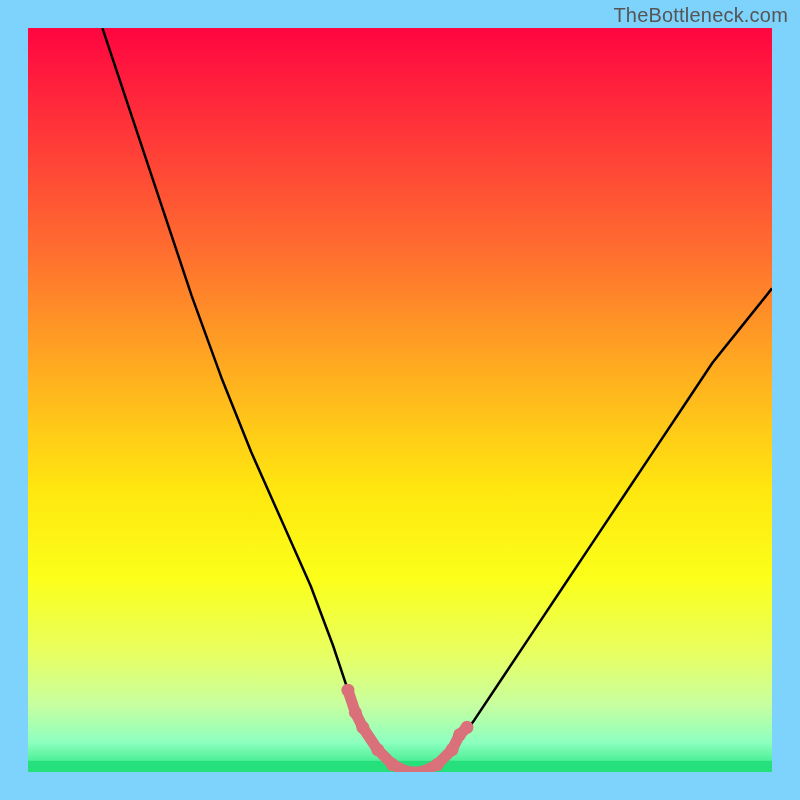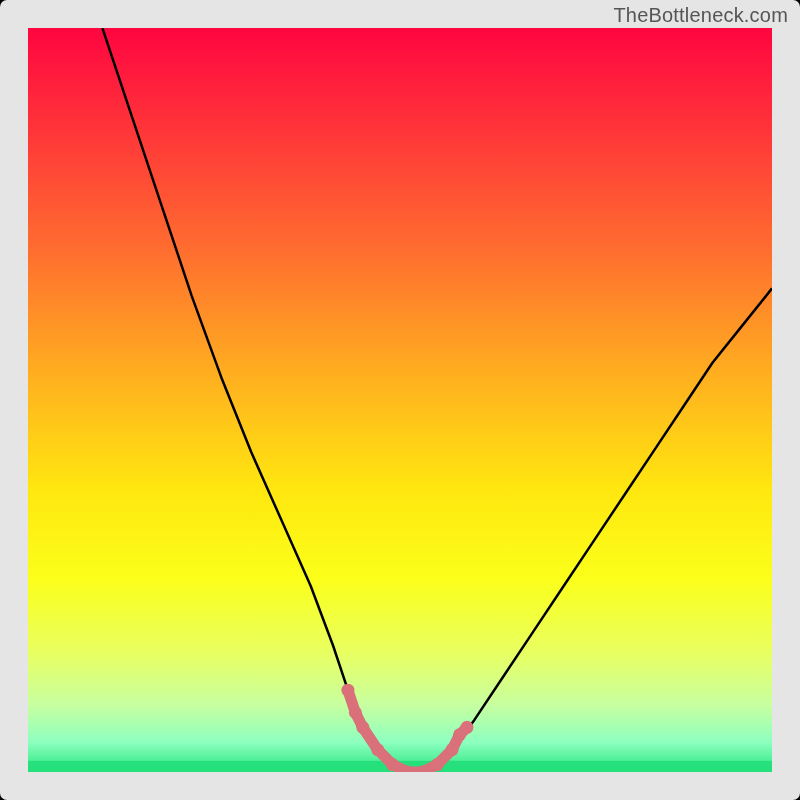--- a/index.html
+++ b/index.html
@@ -8,22 +8,21 @@
     width: 800px;
     height: 800px;
     background: #000;
     overflow: hidden;
     font-family: Arial, Helvetica, sans-serif;
   }
   .frame {
     position: absolute;
     left: 0; top: 0;
     width: 800px; height: 800px;
-    background: #e5e5e5;
-    border-radius: 7px;
+    background: #7dd3fc;
   }
   .plot {
     position: absolute;
     left: 28px;
     top: 28px;
     width: 744px;
     height: 744px;
     overflow: hidden;
   }
   .gradient {

